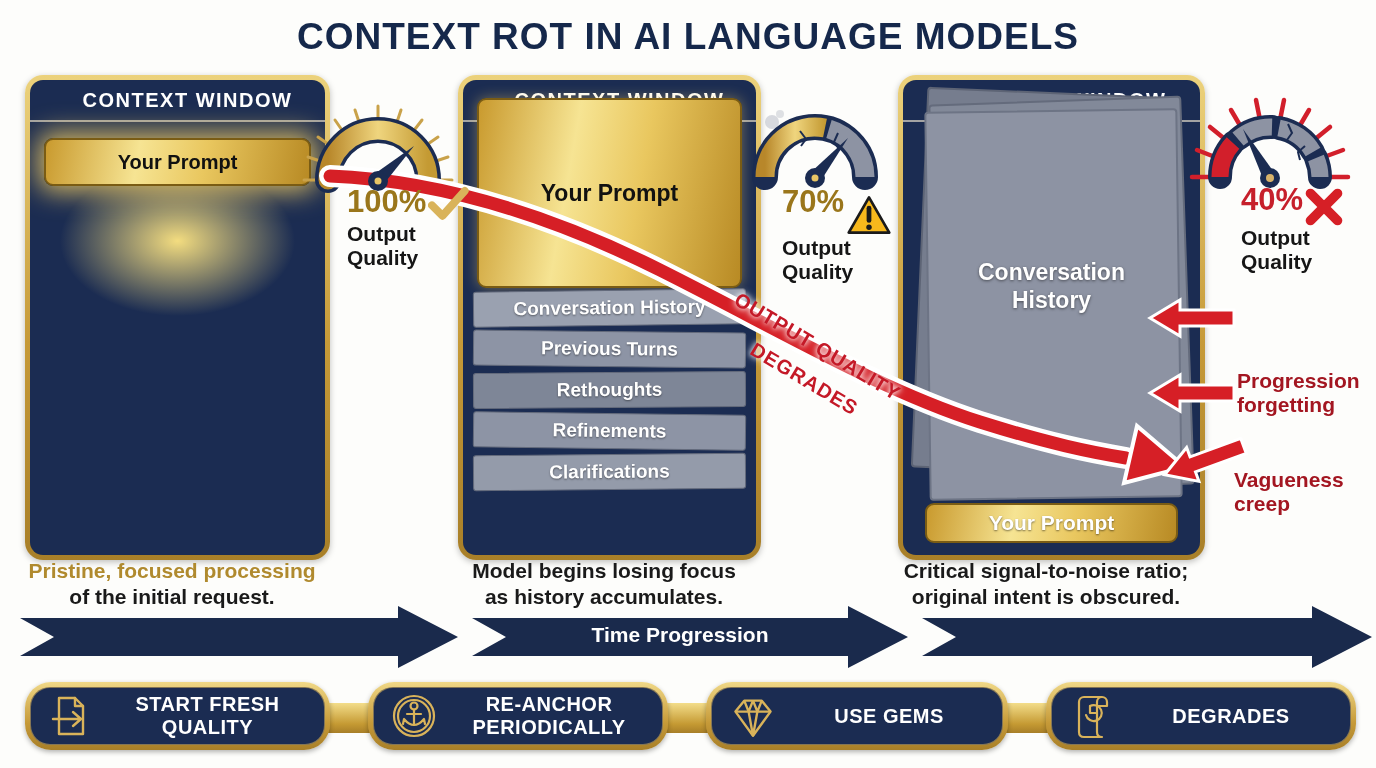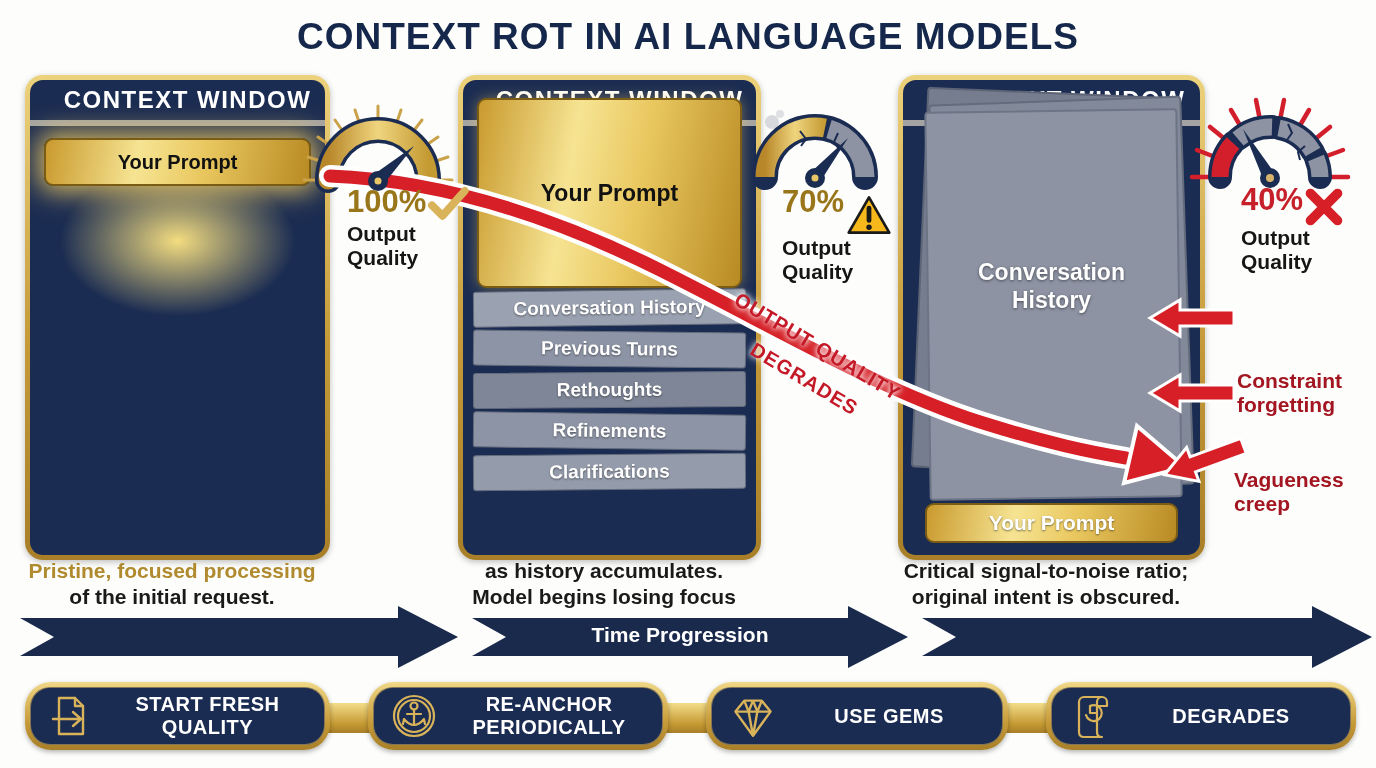--- a/index.html
+++ b/index.html
@@ -10,22 +10,22 @@
   .title{left:0;right:0;top:16px;text-align:center;font-size:37px;font-weight:800;
          color:#15284b;letter-spacing:1px;}
 
   
   .panel{border-radius:18px;padding:5px;
          background:linear-gradient(180deg,#ecd27c,#c69a38 55%,#a87f28);
          box-shadow:0 2px 6px rgba(0,0,0,.25);}
   .panel-inner{position:relative;width:100%;height:100%;box-sizing:border-box;
          background:#1b2c52;border-radius:13px;overflow:hidden;}
   .panel-head{height:40px;display:flex;align-items:center;justify-content:center;
-         color:#fff;font-weight:800;font-size:24px;letter-spacing:1.5px;
-         border-bottom:6px solid #a3a3a3;padding-left:20px;}
+         color:#fff;font-weight:800;font-size:20px;letter-spacing:1.5px;
+         border-bottom:2px solid #a3a3a3;padding-left:20px;}
   .p1{left:25px;top:75px;width:295px;height:475px;}
   .p2{left:458px;top:75px;width:293px;height:475px;}
   .p3{left:898px;top:75px;width:297px;height:475px;}
 
   .gold-bar{background:linear-gradient(100deg,#c99a2e 0%,#f6e493 35%,#e9c75f 60%,#b88a24 100%);
          border:2px solid #7a5c14;border-radius:9px;display:flex;align-items:center;
          justify-content:center;}
   .p1-glow{left:30px;top:86px;width:235px;height:150px;border-radius:50%;
          background:radial-gradient(closest-side,rgba(255,230,130,.95),rgba(255,230,130,0));}
   .p1-prompt{left:14px;right:14px;top:58px;height:44px;font-size:20px;font-weight:800;color:#111;
@@ -264,35 +264,35 @@
       </svg>
     </div>
     <div class="gauge-lbl">Output</div>
     <div class="gauge-lbl">Quality</div>
   </div>
 
   <div class="abs curve-lbl cl1 z3">OUTPUT QUALITY</div>
   <div class="abs curve-lbl cl2 z3">DEGRADES</div>
 
   <div class="abs anno an2 z3">
-    <div>Constraint</div>
+    <div>Progression</div>
     <div>forgetting</div>
   </div>
   <div class="abs anno an3 z3">
     <div>Vagueness</div>
     <div>creep</div>
   </div>
 
   <div class="abs caption c1">
     <div class="cap-gold">Pristine, focused processing</div>
     <div>of the initial request.</div>
   </div>
   <div class="abs caption c2">
+    <div>Model begins losing focus</div>
     <div>as history accumulates.</div>
-    <div>Model begins losing focus</div>
   </div>
   <div class="abs caption c3">
     <div>Critical signal-to-noise ratio;</div>
     <div>original intent is obscured.</div>
   </div>
 
   <div class="abs tl-label">Time Progression</div>
 
   <div class="abs connector k1"></div>
   <div class="abs connector k2"></div>

